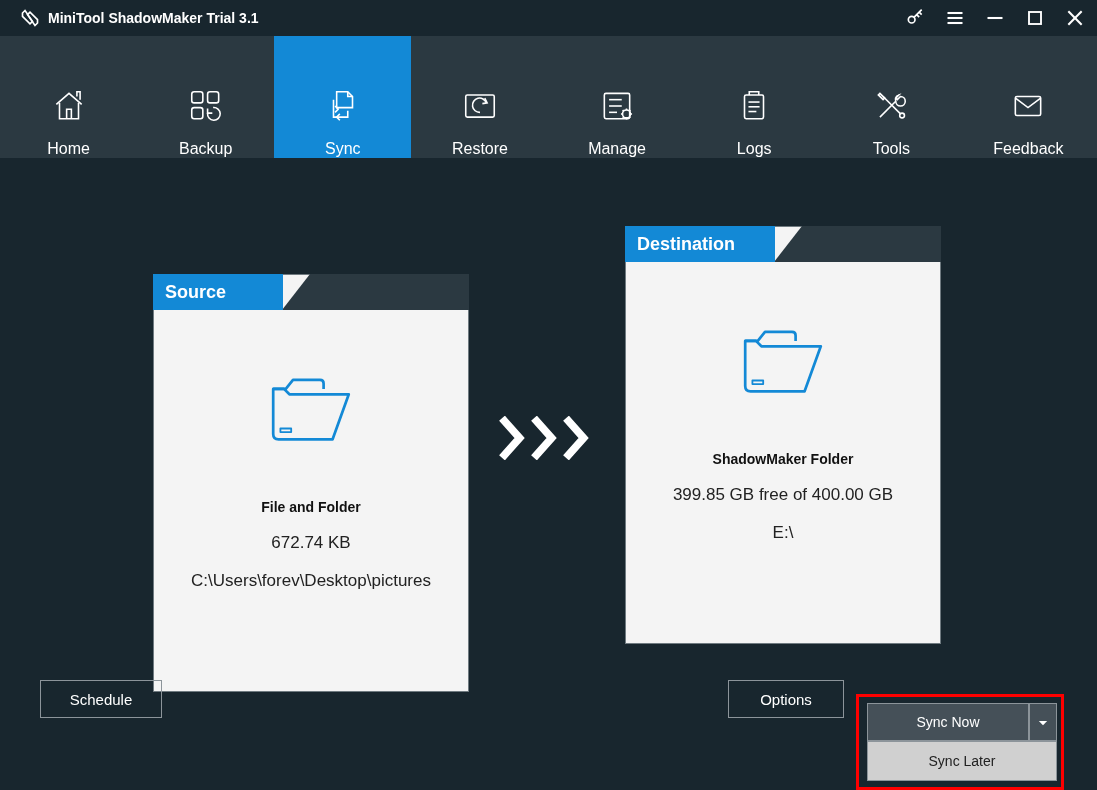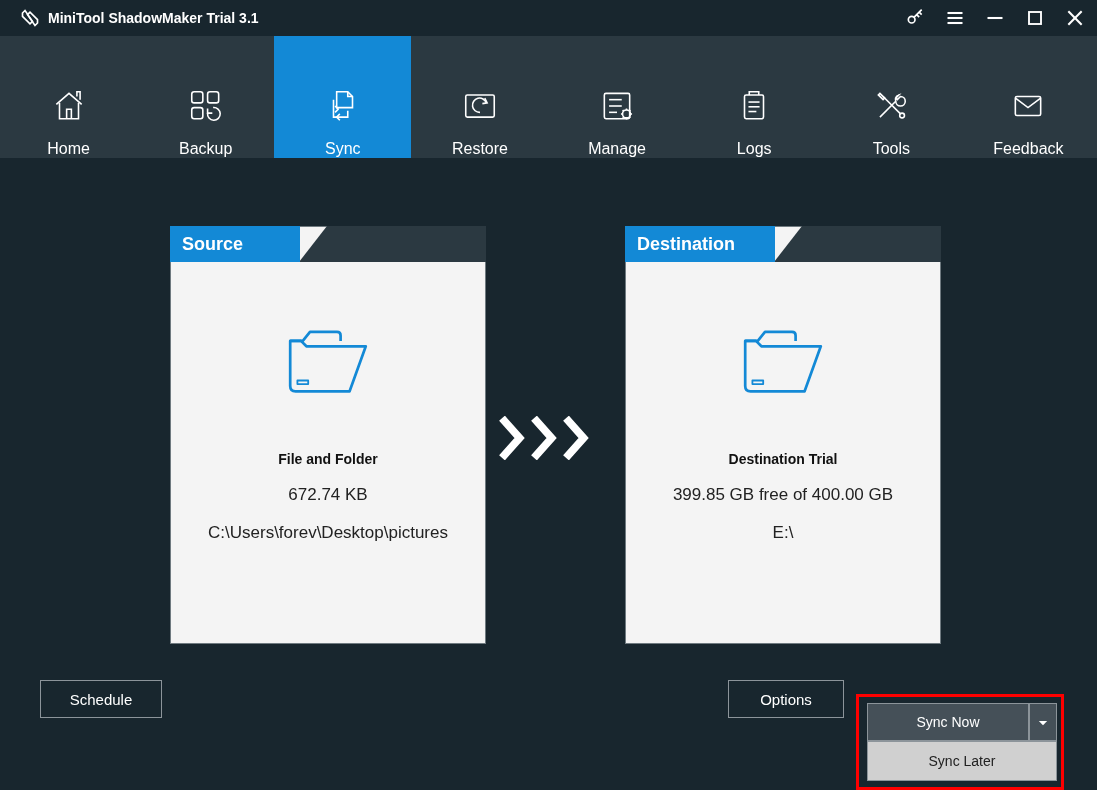--- a/index.html
+++ b/index.html
@@ -18,21 +18,21 @@
   .nav-item { flex: 1; display: flex; flex-direction: column; align-items: center; justify-content: flex-end; gap: 14px; cursor: pointer; }
   .nav-item.active { background: #1389d6; }
   .nav-label { font-size: 16px; color: #fff; }
   .nav-icon { width: 40px; height: 40px; display: flex; align-items: center; justify-content: center; color: #fff; }
 
   
   .main { position: relative; height: calc(790px - 36px - 122px); }
 
   
   .panel { position: absolute; top: 68px; width: 316px; height: 418px; background: #f4f4f4; border: 1px solid #6f7a80; }
-  .panel.source { left: 170px; }
+  .panel.source { left: 153px; margin-top: 48px; }
   .panel.dest   { left: 625px; }
   .panel-header { position: relative; height: 36px; }
   .panel-header .ribbon { position: absolute; top: -1px; left: -1px; height: 36px; background: #1389d6; color: #fff; font-size: 18px; font-weight: 600; display: flex; align-items: center; padding: 0 22px 0 12px; width: 130px; }
   .panel-header .tristrip { position: absolute; left: 128px; top: -1px; right: -1px; height: 36px; background: #2b3941; clip-path: polygon(28px 0, 100% 0, 100% 100%, 0 100%); }
   .panel-body { height: calc(100% - 36px); display: flex; flex-direction: column; align-items: center; color: #222; }
   .folder-icon { margin-top: 56px; width: 90px; height: 78px; display:flex; align-items:center; justify-content:center; }
   .panel-title { margin-top: 54px; font-size: 14px; font-weight: 700; color: #111; }
   .panel-line  { margin-top: 18px; font-size: 17px; color: #222; }
 
   
@@ -237,21 +237,21 @@
       <style>.panel.dest .tristrip{clip-path:polygon(28px 0,100% 0,100% 100%,0 100%);left:148px}</style>
     </div>
     <div class="panel-body">
       <div class="folder-icon">
         <svg viewBox="0 0 100 86" width="90" height="78" fill="none" stroke="#1389d6" stroke-width="3" stroke-linejoin="round">
             <path d="M8 24 V74 Q8 80 14 80 H74 L92 30 H26 L20 24 Z"></path>
             <path d="M8 24 H22 L30 14 H60 Q64 14 64 18 V24"></path>
             <rect x="16" y="68" width="12" height="4" stroke-width="2"></rect>
           </svg>
       </div>
-      <div class="panel-title">Destination Trial</div>
+      <div class="panel-title">ShadowMaker Folder</div>
       <div class="panel-line">399.85 GB free of 400.00 GB</div>
       <div class="panel-line">E:\</div>
     </div>
   </div>
 
   <div class="btn btn-schedule">
     <span>Schedule</span>
   </div>
   <div class="btn btn-options">
     <span>Options</span>

